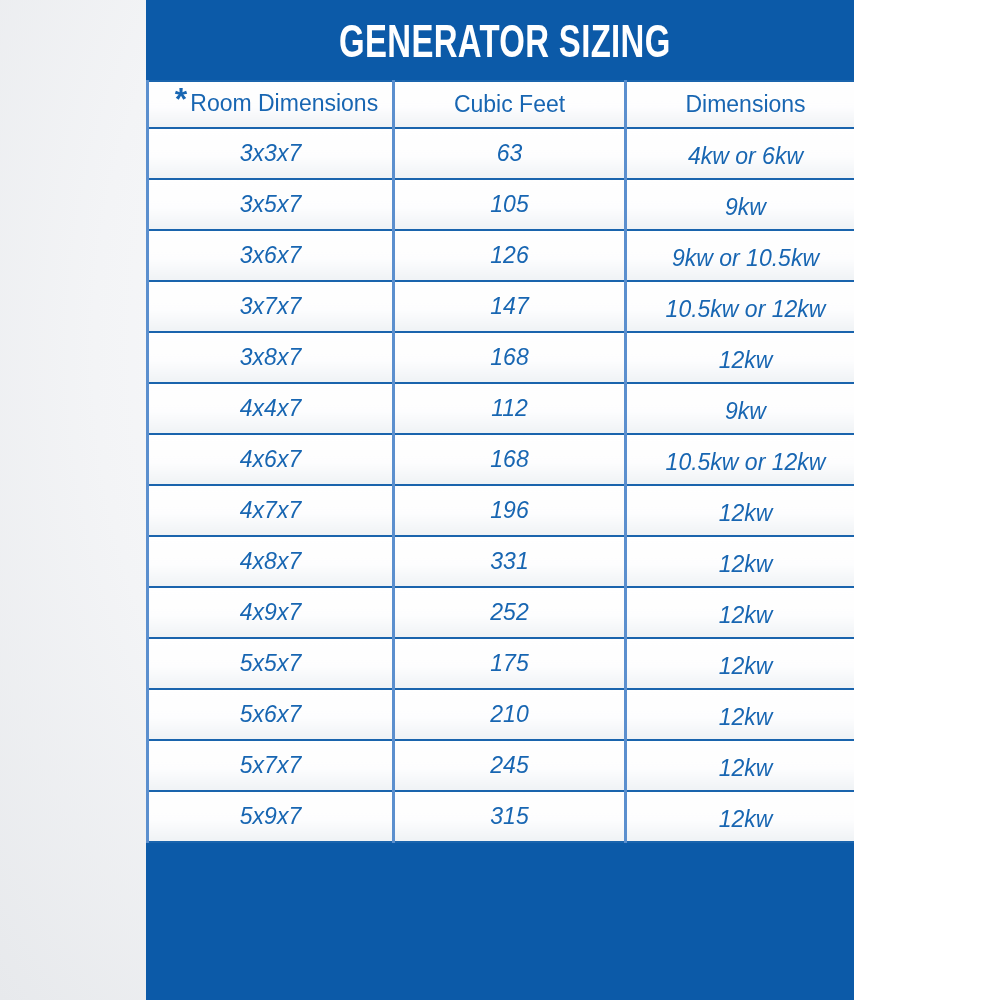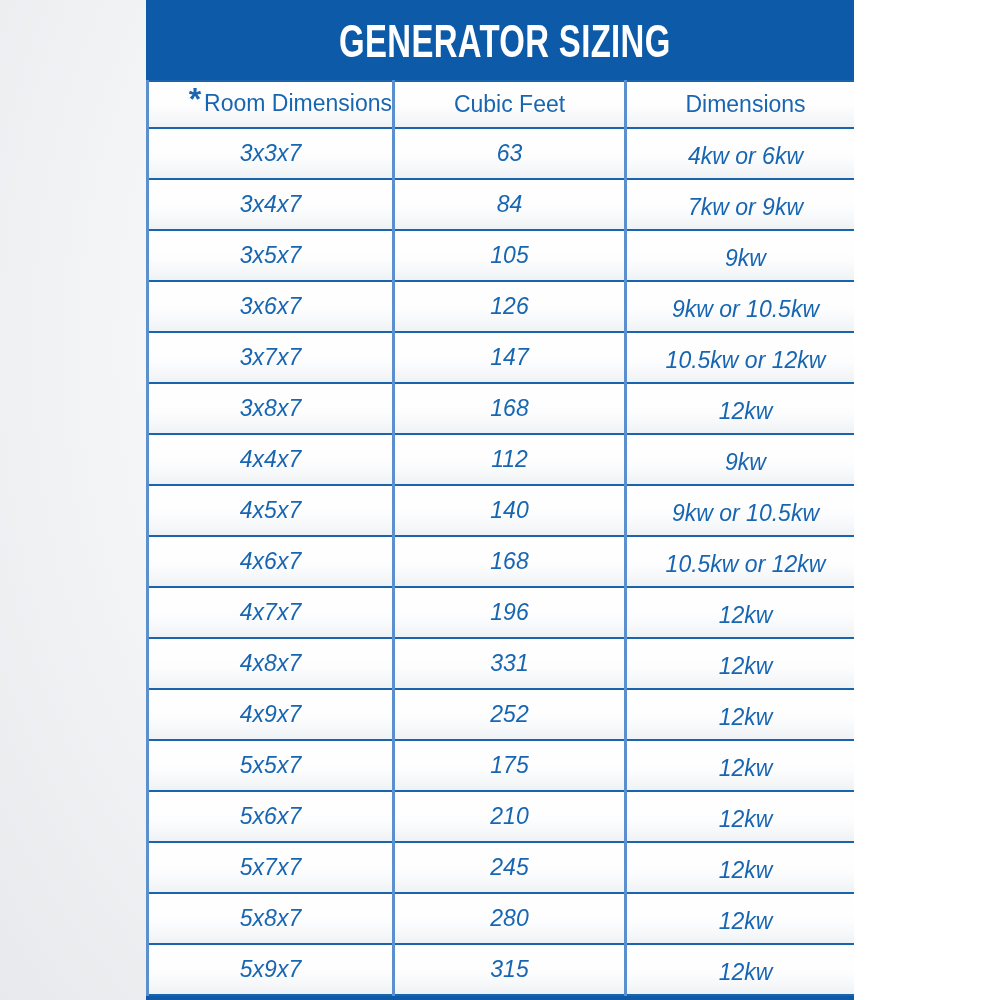--- a/index.html
+++ b/index.html
@@ -58,21 +58,21 @@
     font-size: 23px;
     font-weight: 400;
     text-align: center;
     vertical-align: middle;
     padding: 0;
     background: linear-gradient(180deg, #ffffff 0%, #fdfdfe 55%, #eff2f5 100%);
   }
   .gen-table th { height: 45px; }
   .gen-table td { height: 43px; font-style: italic; }
   .gen-table th.room-header {
-    text-align: right;
+    text-align: center;
     padding-left: 12px;
   }
   .asterisk-big {
     font-size: 32px;
     font-weight: 700;
     position: relative;
     top: -5px;
     margin-right: 3px;
     display: inline-block;
     vertical-align: middle;
@@ -104,25 +104,20 @@
           <th>Dimensions</th>
         </tr>
       </thead>
       <tbody>
   <tr>
     <td>3x3x7</td>
     <td>63</td>
     <td class="gen-cell">4kw or 6kw</td>
   </tr>
 
-  <tr>
-    <td>3x4x7</td>
-    <td>84</td>
-    <td class="gen-cell">7kw or 9kw</td>
-  </tr>
 
   <tr>
     <td>3x5x7</td>
     <td>105</td>
     <td class="gen-cell">9kw</td>
   </tr>
 
   <tr>
     <td>3x6x7</td>
     <td>126</td>
@@ -140,25 +135,20 @@
     <td>168</td>
     <td class="gen-cell">12kw</td>
   </tr>
 
   <tr>
     <td>4x4x7</td>
     <td>112</td>
     <td class="gen-cell">9kw</td>
   </tr>
 
-  <tr>
-    <td>4x5x7</td>
-    <td>140</td>
-    <td class="gen-cell">9kw or 10.5kw</td>
-  </tr>
 
   <tr>
     <td>4x6x7</td>
     <td>168</td>
     <td class="gen-cell">10.5kw or 12kw</td>
   </tr>
 
   <tr>
     <td>4x7x7</td>
     <td>196</td>
@@ -188,25 +178,20 @@
     <td>210</td>
     <td class="gen-cell">12kw</td>
   </tr>
 
   <tr>
     <td>5x7x7</td>
     <td>245</td>
     <td class="gen-cell">12kw</td>
   </tr>
 
-  <tr>
-    <td>5x8x7</td>
-    <td>280</td>
-    <td class="gen-cell">12kw</td>
-  </tr>
 
   <tr>
     <td>5x9x7</td>
     <td>315</td>
     <td class="gen-cell">12kw</td>
   </tr>
 </tbody>
     </table>
 
   </div>

